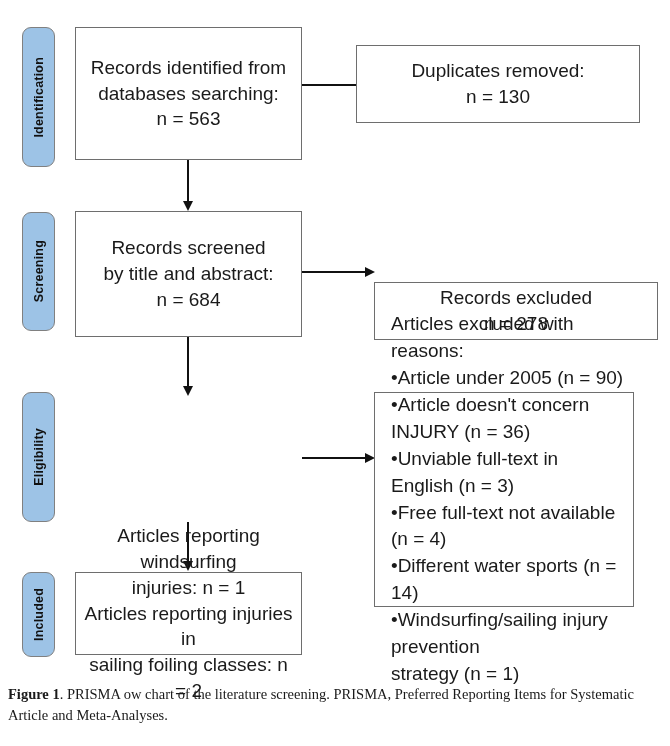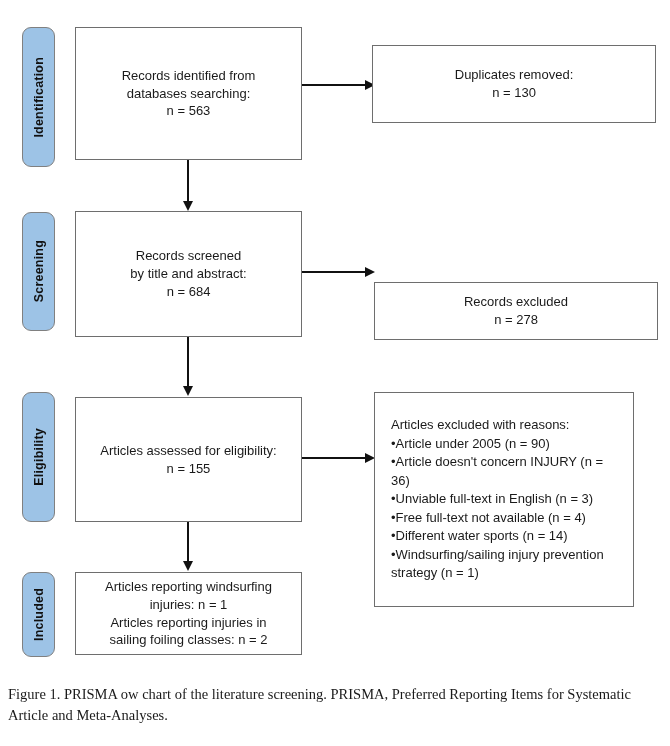--- a/index.html
+++ b/index.html
@@ -50,21 +50,21 @@
     background: #ffffff;
     border: 1.6px solid #6e6e6e;
     box-sizing: border-box;
     display: flex;
     align-items: center;
     justify-content: center;
     padding: 4px 8px;
   }
   .flow-box .box-text {
     text-align: center;
-    font-size: 13px;
+    font-size: 19px;
     line-height: 1.36;
     color: #1a1a1a;
     white-space: pre-line;
   }
   .flow-box.align-left {
     align-items: center;
     justify-content: flex-start;
   }
   .flow-box.align-left .box-text {
     text-align: left;
@@ -109,21 +109,21 @@
     position: absolute;
     left: 8px;
     top: 684px;
     width: 654px;
     font-family: "Liberation Serif", serif;
     font-size: 14.5px;
     line-height: 1.42;
     color: #1a1a1a;
   }
   #caption .cap-label {
-    font-weight: normal;
+    font-weight: bold;
   }
 </style>
 </head>
 <body>
 
 <div id="diagram">
 
   <div class="stage-pill" style="left:22px; top:27px; width:33px; height:140px;">
     <span class="pill-text">Identification</span>
   </div>
@@ -131,21 +131,21 @@
   <div class="flow-box" style="left:75px; top:27px; width:227px; height:133px;">
     <span class="box-text">Records identified from
 databases searching:
 n = 563</span>
   </div>
 
   <div class="conn-h" style="left:302px; top:84px; width:64px;">
     <span class="arrow-head"></span>
   </div>
 
-  <div class="flow-box" style="left:372px; top:45px; width:284px; height:78px;">
+  <div class="flow-box" style="left:356px; top:45px; width:284px; height:78px;">
     <span class="box-text">Duplicates removed:
 n = 130</span>
   </div>
 
   <div class="conn-v" style="left:187px; top:160px; height:42px;">
     <span class="arrow-head"></span>
   </div>
 
   <div class="stage-pill" style="left:22px; top:212px; width:33px; height:119px;">
     <span class="pill-text">Screening</span>
@@ -167,24 +167,20 @@
   </div>
 
   <div class="conn-v" style="left:187px; top:337px; height:50px;">
     <span class="arrow-head"></span>
   </div>
 
   <div class="stage-pill" style="left:22px; top:392px; width:33px; height:130px;">
     <span class="pill-text">Eligibility</span>
   </div>
 
-  <div class="flow-box" style="left:75px; top:397px; width:227px; height:125px;">
-    <span class="box-text">Articles assessed for eligibility:
-n = 155</span>
-  </div>
 
   <div class="conn-h" style="left:302px; top:457px; width:64px;">
     <span class="arrow-head"></span>
   </div>
 
   <div class="flow-box align-left" style="left:374px; top:392px; width:260px; height:215px;">
     <span class="box-text">Articles excluded with reasons:
 •Article under 2005 (n = 90)
 •Article doesn't concern INJURY (n = 36)
 •Unviable full-text in English (n = 3)

